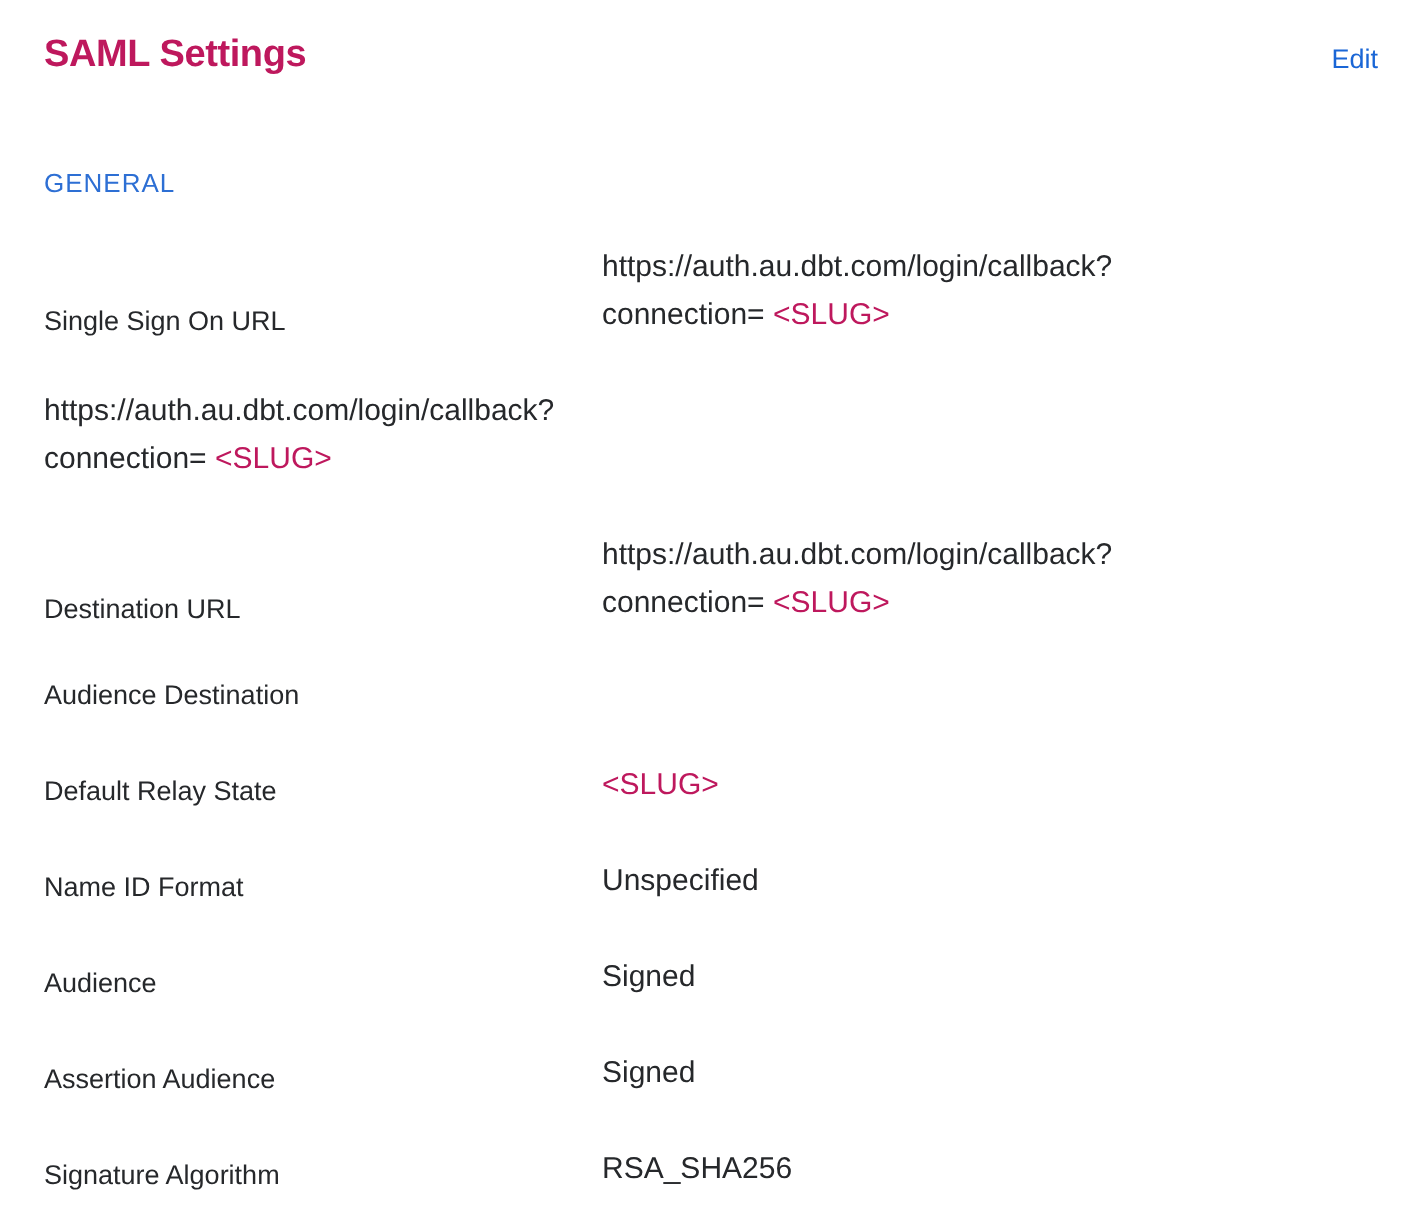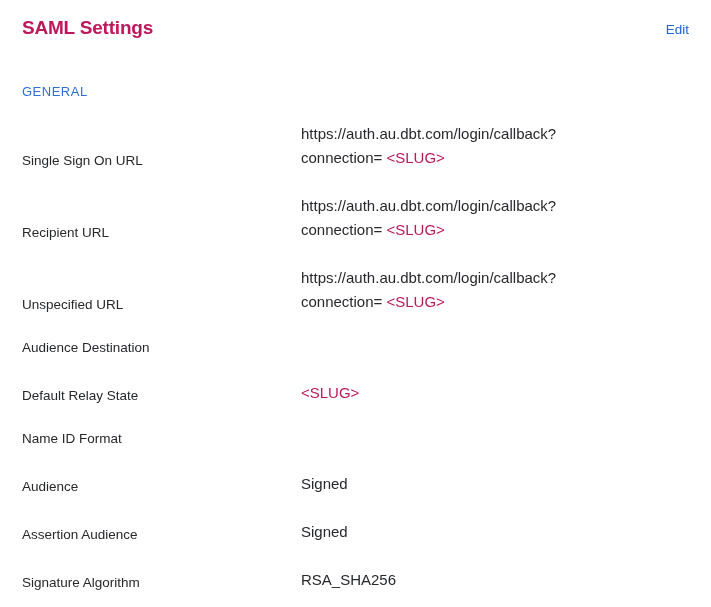--- a/index.html
+++ b/index.html
@@ -92,48 +92,48 @@
 
     <div class="row">
       <div class="row-label">Single Sign On URL</div>
       <div class="row-value">
         <span class="val-line">https://auth.au.dbt.com/login/callback?</span>
         <span class="val-line"><span>connection=</span> <span class="slug">&lt;SLUG&gt;</span></span>
       </div>
     </div>
 
     <div class="row">
-      <div class="row-label">Recipient URL</div>
       <div class="row-value">
         <span class="val-line">https://auth.au.dbt.com/login/callback?</span>
         <span class="val-line"><span>connection=</span> <span class="slug">&lt;SLUG&gt;</span></span>
       </div>
     </div>
 
     <div class="row">
-      <div class="row-label">Unspecified URL</div>
+      <div class="row-label">Destination URL</div>
       <div class="row-value">
         <span class="val-line">https://auth.au.dbt.com/login/callback?</span>
         <span class="val-line"><span>connection=</span> <span class="slug">&lt;SLUG&gt;</span></span>
       </div>
     </div>
 
     <div class="row">
       <div class="row-label">Audience Destination</div>
     </div>
 
     <div class="row">
       <div class="row-label">Default Relay State</div>
       <div class="row-value">
         <span class="slug">&lt;SLUG&gt;</span>
       </div>
     </div>
 
     <div class="row">
       <div class="row-label">Name ID Format</div>
+      <div class="row-value">Unspecified</div>
     </div>
 
     <div class="row">
       <div class="row-label">Audience</div>
       <div class="row-value">Signed</div>
     </div>
 
     <div class="row">
       <div class="row-label">Assertion Audience</div>
       <div class="row-value">Signed</div>

